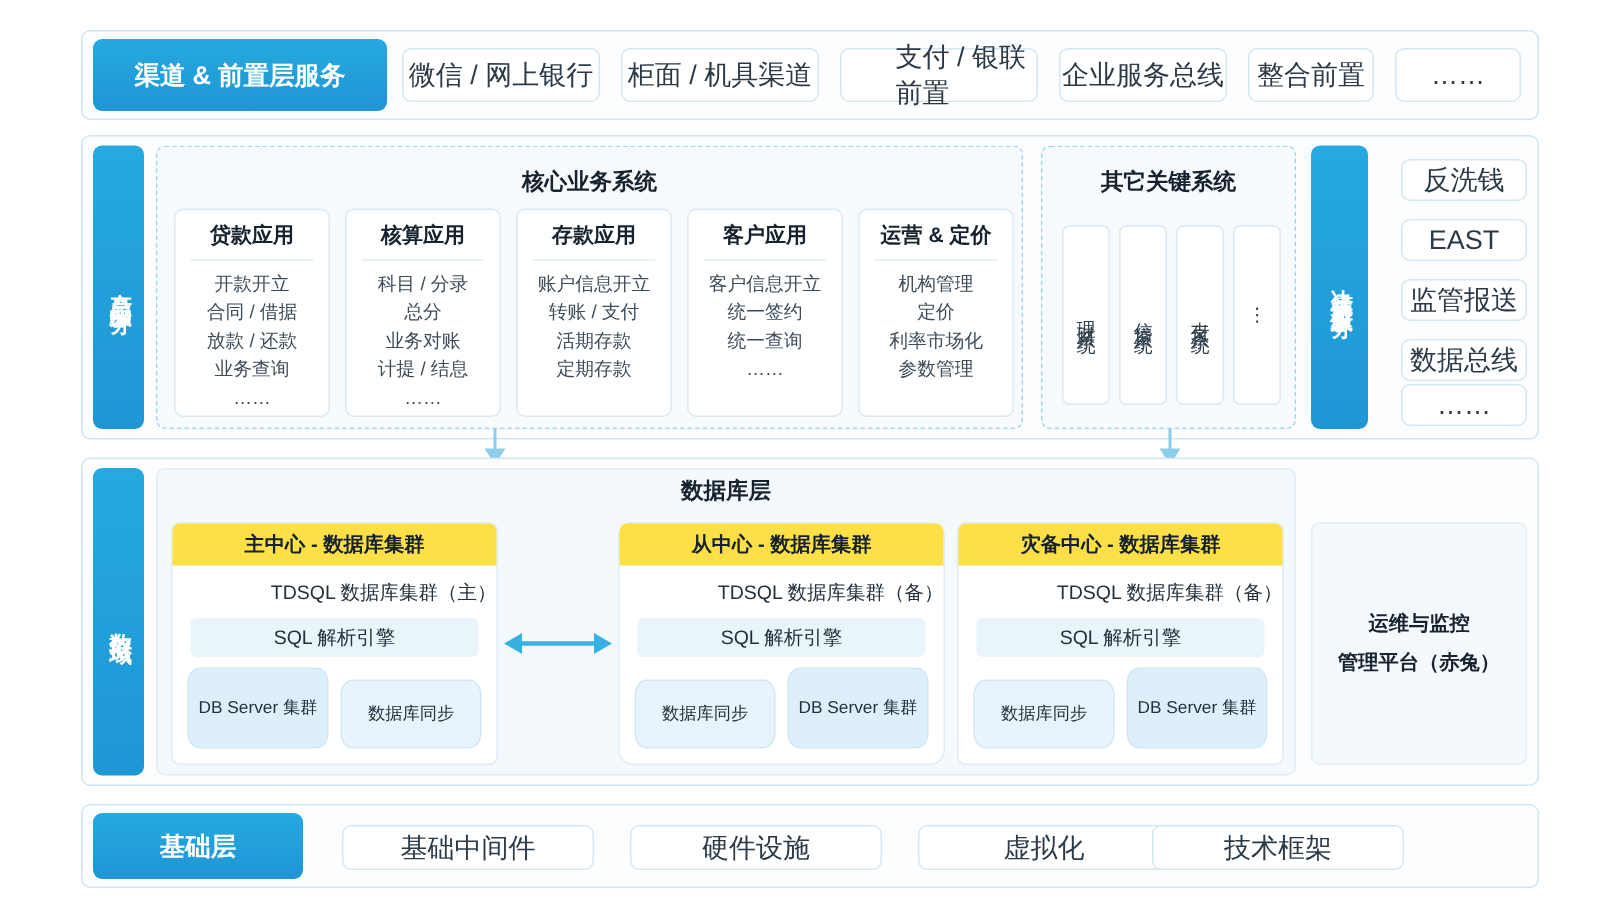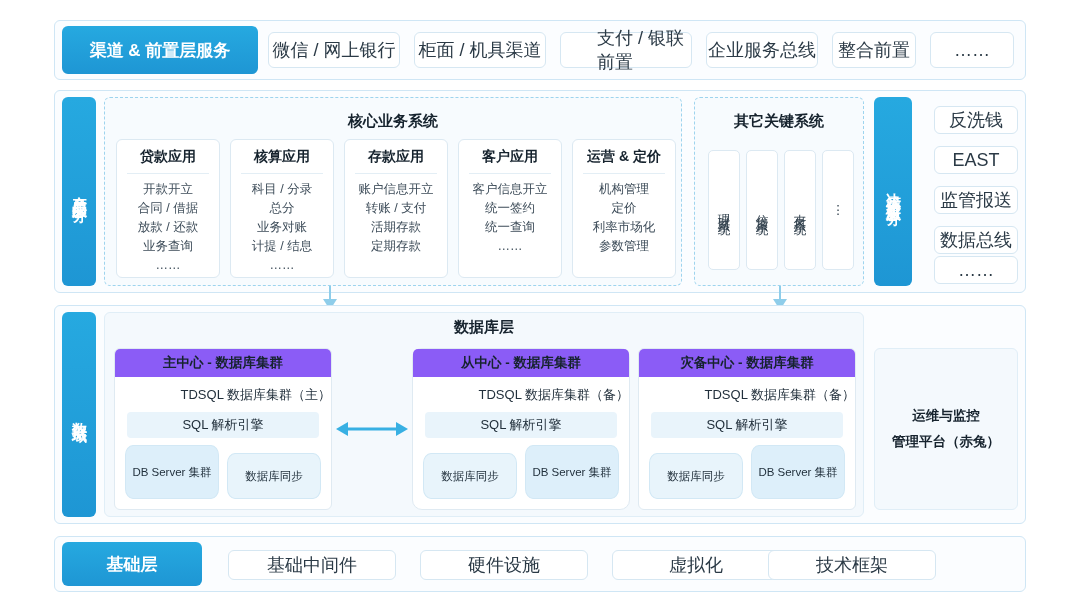--- a/index.html
+++ b/index.html
@@ -89,21 +89,21 @@
   #data-band{left:54px;top:305px;width:972px;height:219px;}
   #data-label{position:absolute;left:62px;top:312px;width:34px;height:205px;font-size:15px;}
   #db-box{position:absolute;left:104px;top:312px;width:760px;height:205px;
     background:#f4f9fd;border:1px solid #e0eef7;border-radius:6px;box-sizing:border-box;}
   #db-title{position:absolute;left:104px;top:318px;width:760px;height:24px;}
   .dc{position:absolute;top:348px;width:218px;height:162px;
       background:#fff;border:1px solid #dfeaf2;border-radius:6px;box-sizing:border-box;}
   .dc-head{
     height:28px;display:flex;align-items:center;justify-content:center;
     font-size:13.5px;font-weight:bold;color:#16232e;
-    background:#8b5cf6;border-radius:5px 5px 0 0;
+    background:#fde047;border-radius:5px 5px 0 0;
   }
   .dc-sub{font-size:13px;text-align:right;color:#22303c;margin-top:9px;}
   .dc-engine{
     margin:8px 12px 0 12px;height:26px;background:#e9f4fb;border-radius:4px;
     display:flex;align-items:center;justify-content:center;font-size:13px;color:#22303c;
   }
   .cyl-row{position:absolute;bottom:10px;left:10px;right:10px;display:flex;gap:8px;align-items:flex-end;}
   .cyl{
     flex:1;height:44px;background:#e8f4fb;border:1px solid #d2e8f5;
     border-radius:8px/10px;

